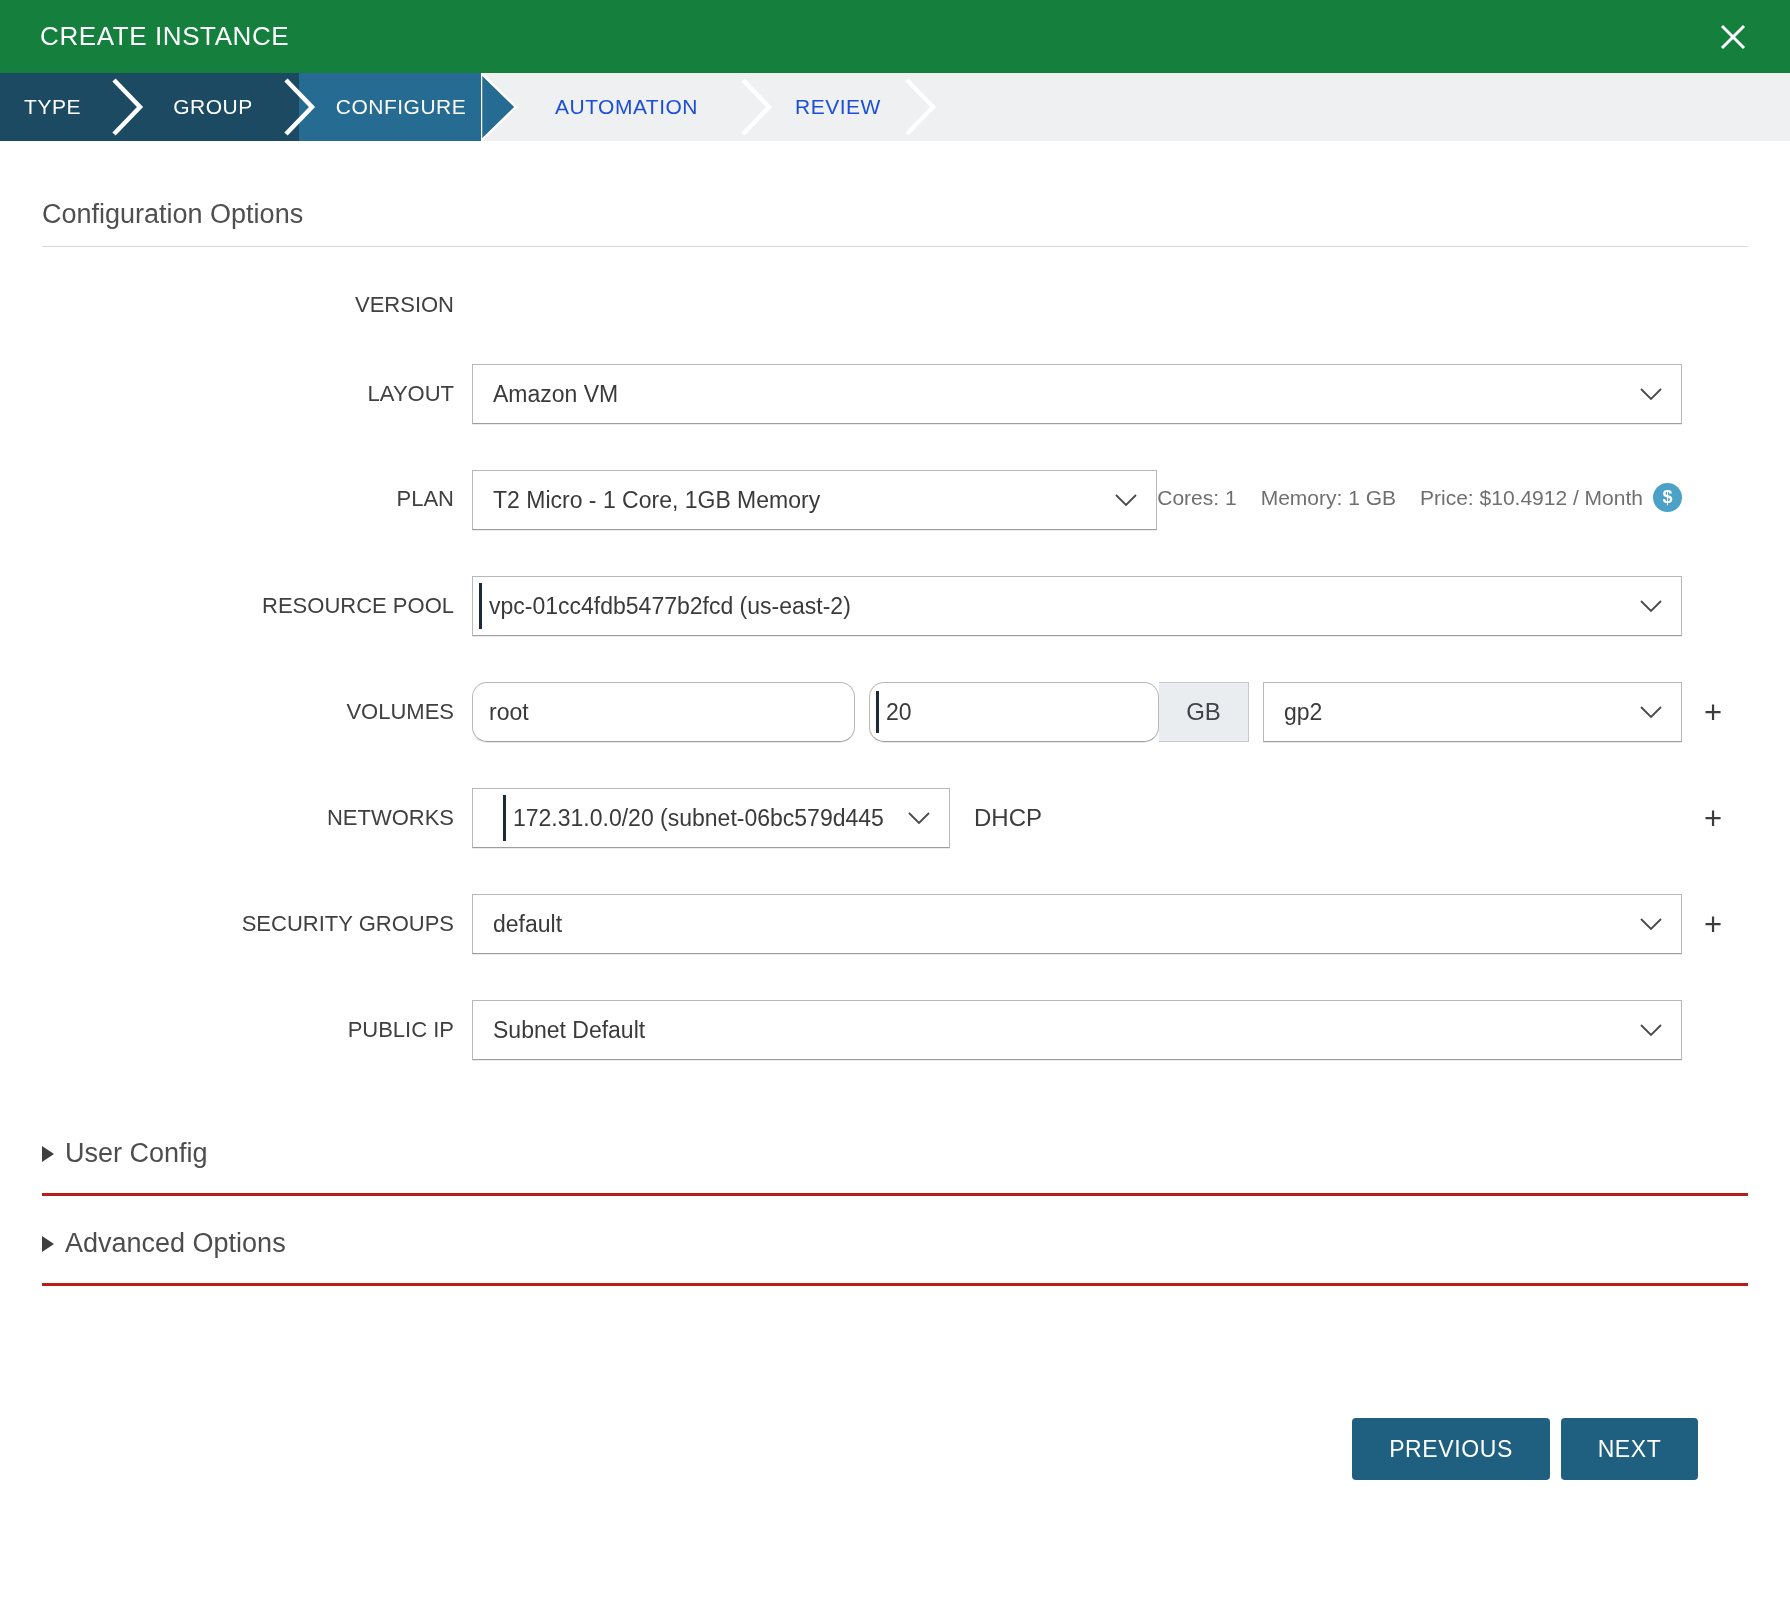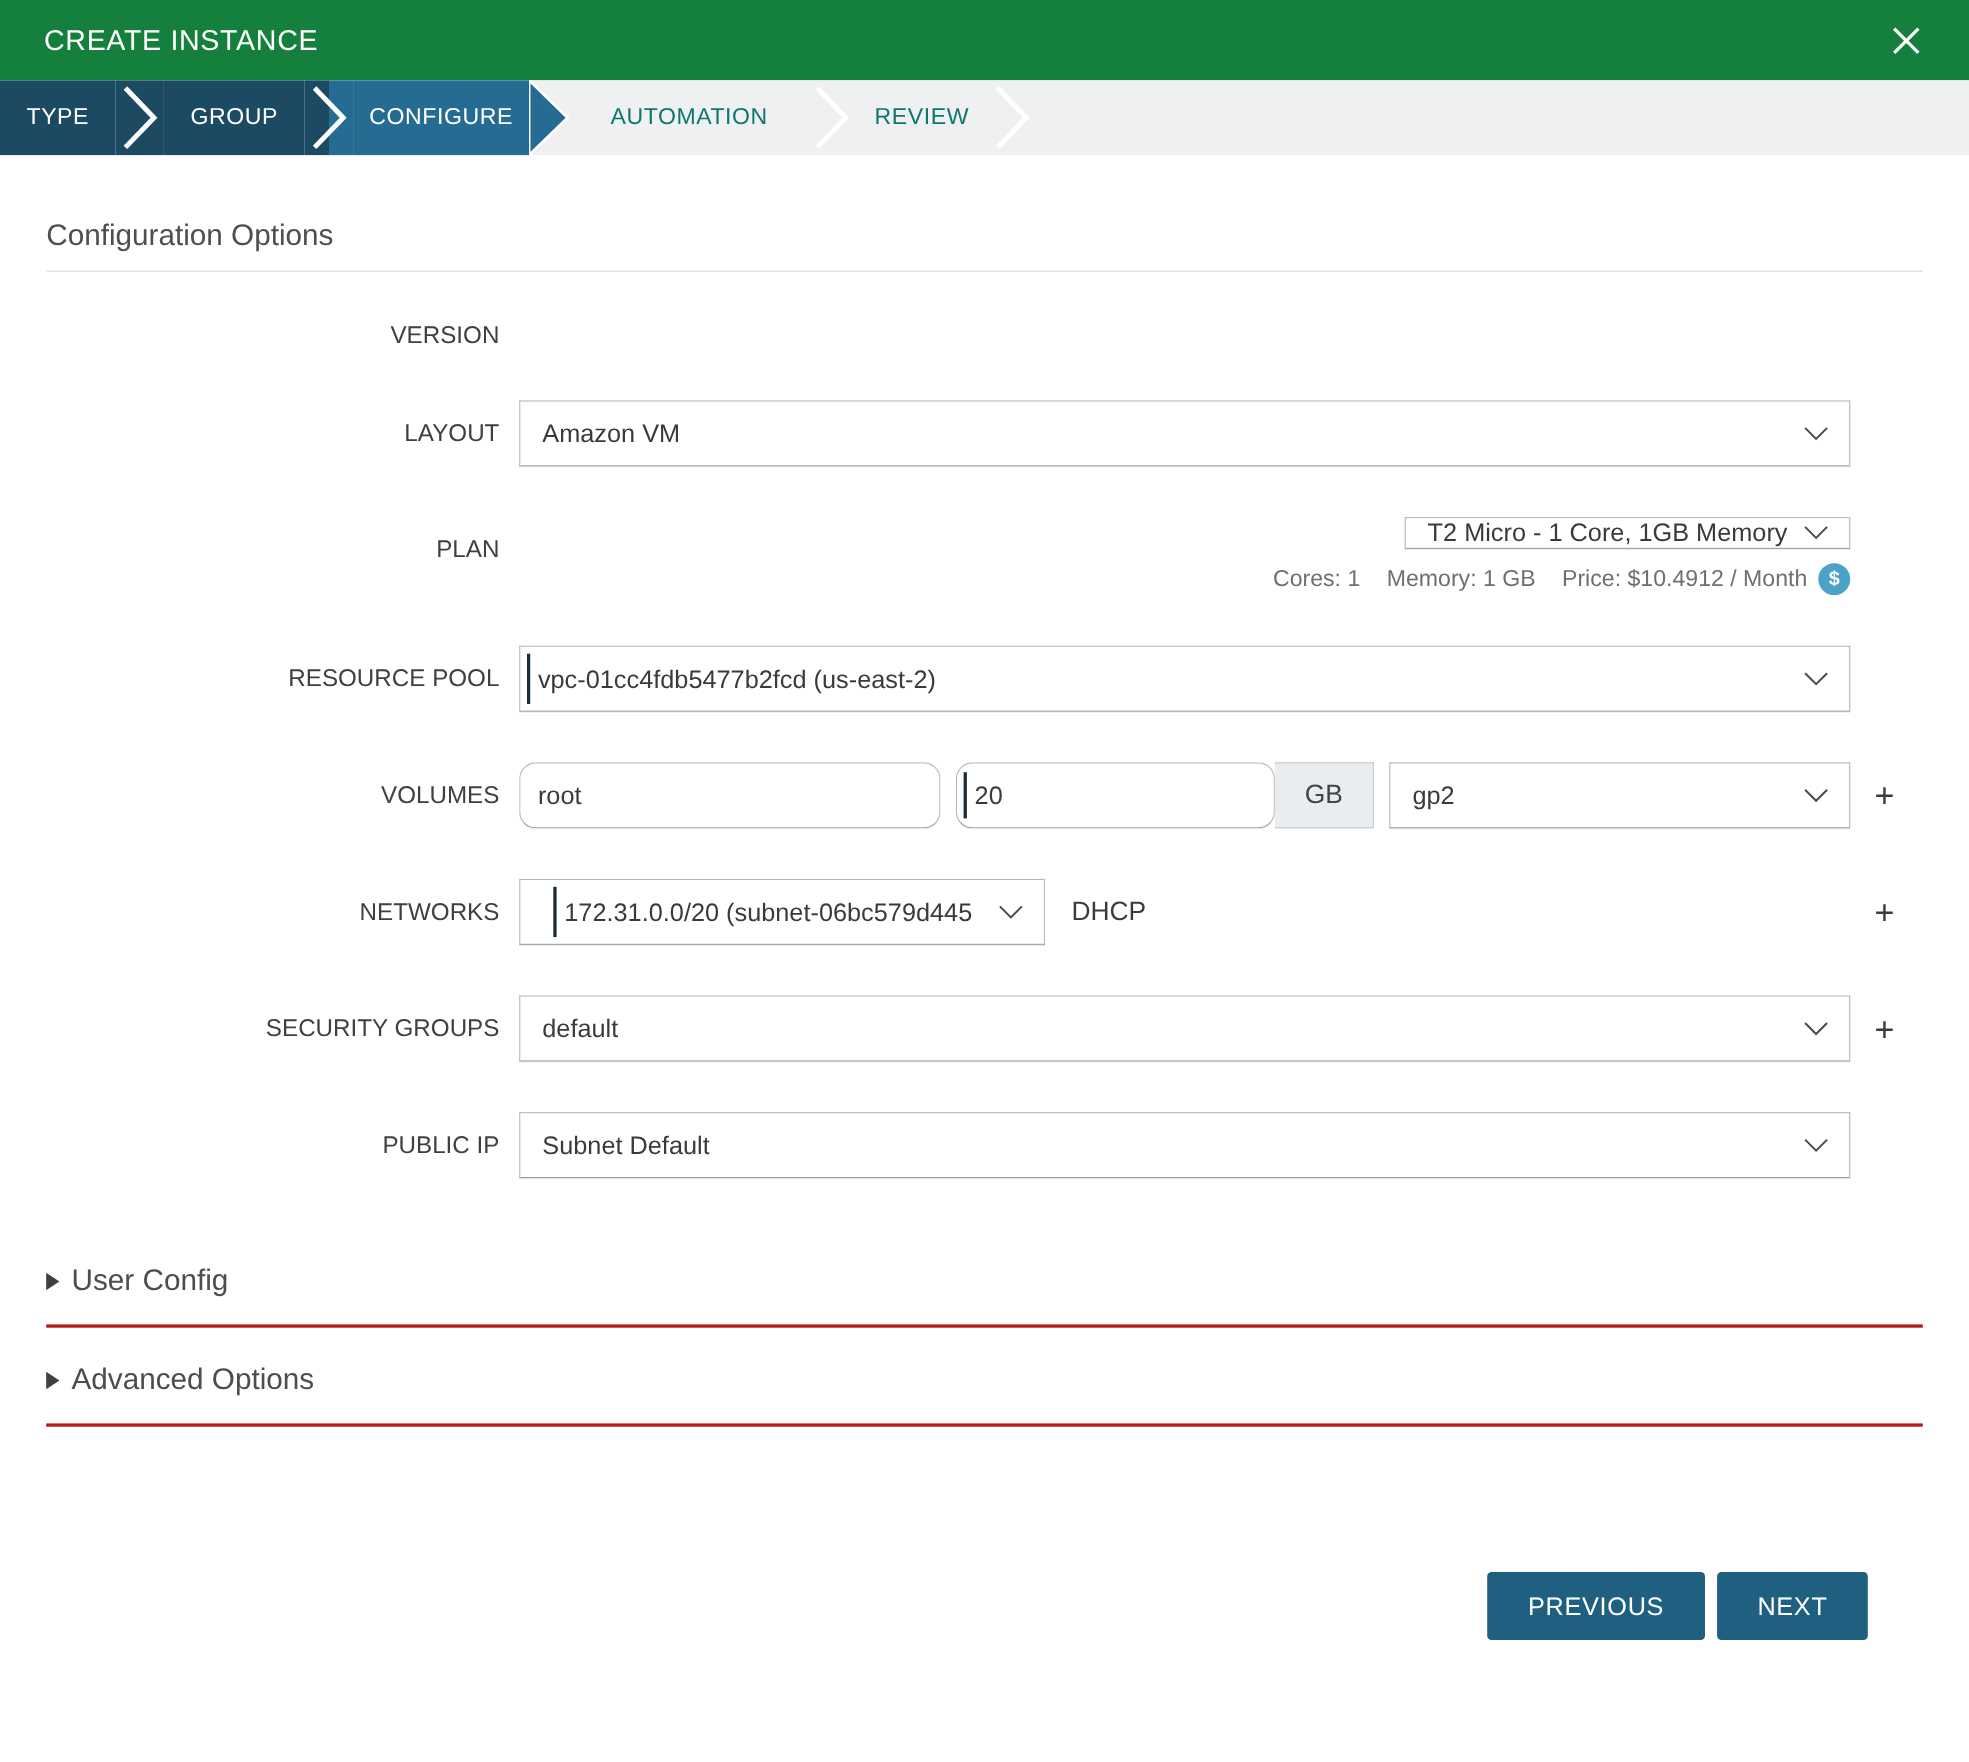--- a/index.html
+++ b/index.html
@@ -9,21 +9,21 @@
   
   .titlebar { height:73px; background:#15803d; display:flex; align-items:center; justify-content:space-between; padding:0 40px; }
   .titlebar h1 { color:#fff; font-size:26px; font-weight:400; letter-spacing:0.6px; }
   .close-btn { width:34px; height:34px; cursor:pointer; display:flex; align-items:center; justify-content:center; background:none; border:none; }
 
   
   .stepper { height:68px; background:#eef0f1; display:flex; align-items:stretch; }
   .step { display:flex; align-items:center; justify-content:center; font-size:21px; letter-spacing:0.5px; }
   .step.done { background:#1d4a63; color:#fff; }
   .step.active { background:#266b92; color:#fff; }
-  .step.upcoming { background:transparent; color:#0f766e; }
+  .step.upcoming { background:transparent; color:#1d4ed8; }
   .sep { flex:0 0 44px; display:block; }
   .sep.on-done { background:#1d4a63; }
   .sep.done-to-active { background:linear-gradient(to right,#1d4a63 50%,#266b92 50%); }
   .arrow-sep { flex:0 0 38px; display:block; }
   .stepper-filler { flex:1; }
 
   
   .content { padding:0 42px; }
   .section-title { margin-top:58px; font-size:27px; font-weight:400; color:#4f4f4f; }
   .section-divider { margin-top:16px; border-bottom:1px solid #d8d8d8; }
@@ -140,21 +140,21 @@
           <span class="value-text">Amazon VM</span>
           <svg class="chev" width="24" height="15" viewBox="0 0 24 15">
               <polyline points="2,2 12,12 22,2" fill="none" stroke="#4a4a4a" stroke-width="1.8"></polyline>
             </svg>
         </div>
       </div>
     </div>
 
     <div class="form-row row-with-sub">
       <div class="label">PLAN</div>
-      <div class="controls" style="flex-direction:column; align-items:flex-end;">
+      <div class="controls" style="flex-direction:row; align-items:flex-start;">
         <div class="select full" role="combobox">
           <span class="value-text">T2 Micro - 1 Core, 1GB Memory</span>
           <svg class="chev" width="24" height="15" viewBox="0 0 24 15">
               <polyline points="2,2 12,12 22,2" fill="none" stroke="#4a4a4a" stroke-width="1.8"></polyline>
             </svg>
         </div>
         <div class="sub-details">
           <span>Cores: 1</span>
           <span>Memory: 1 GB</span>
           <span>Price: $10.4912 / Month</span>

